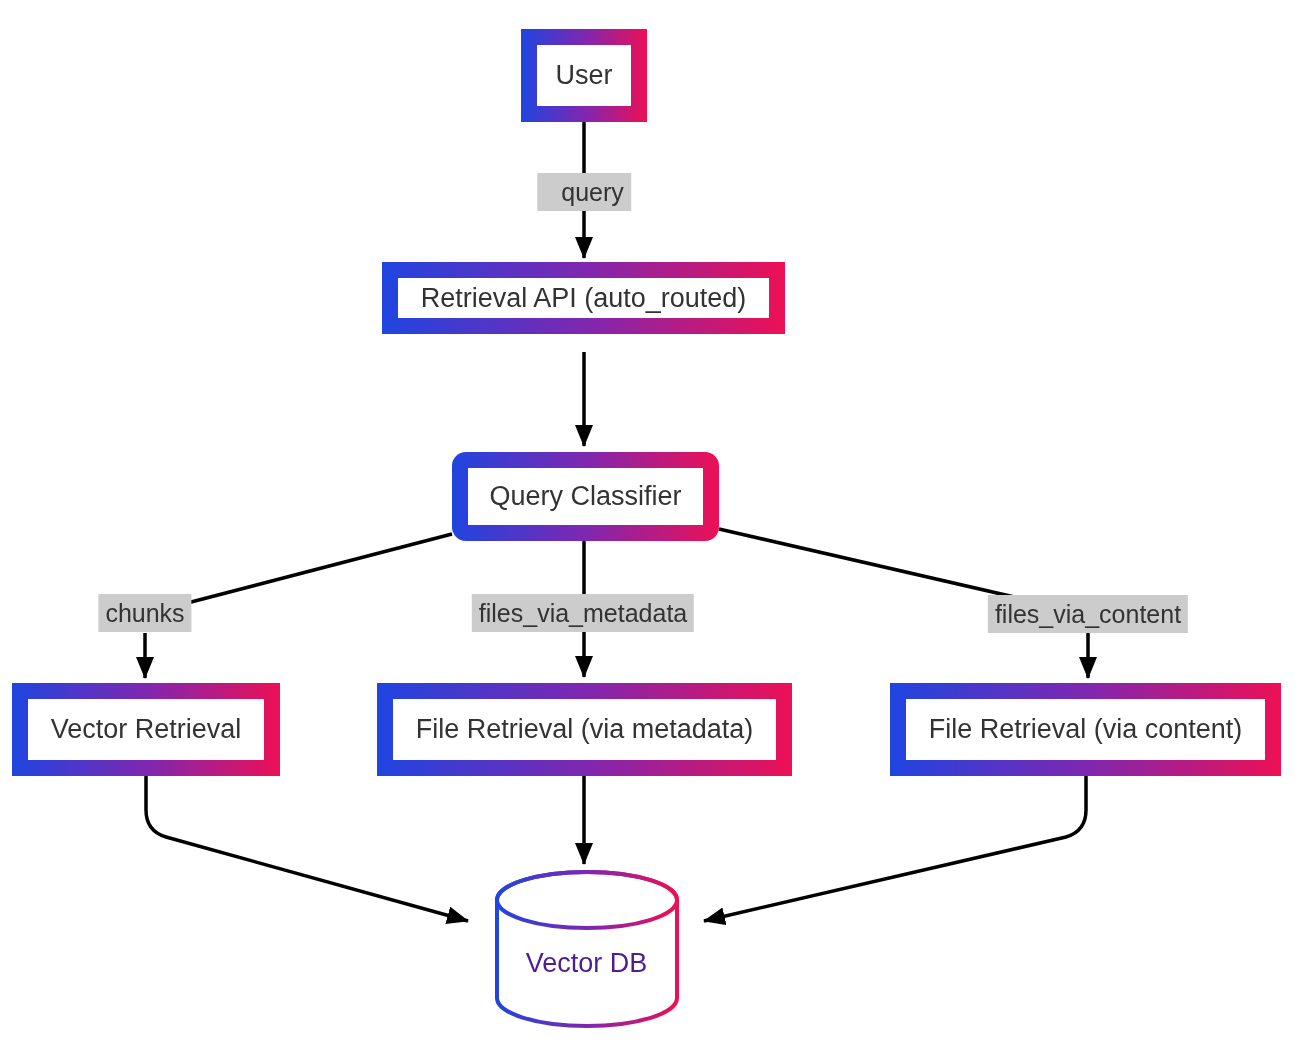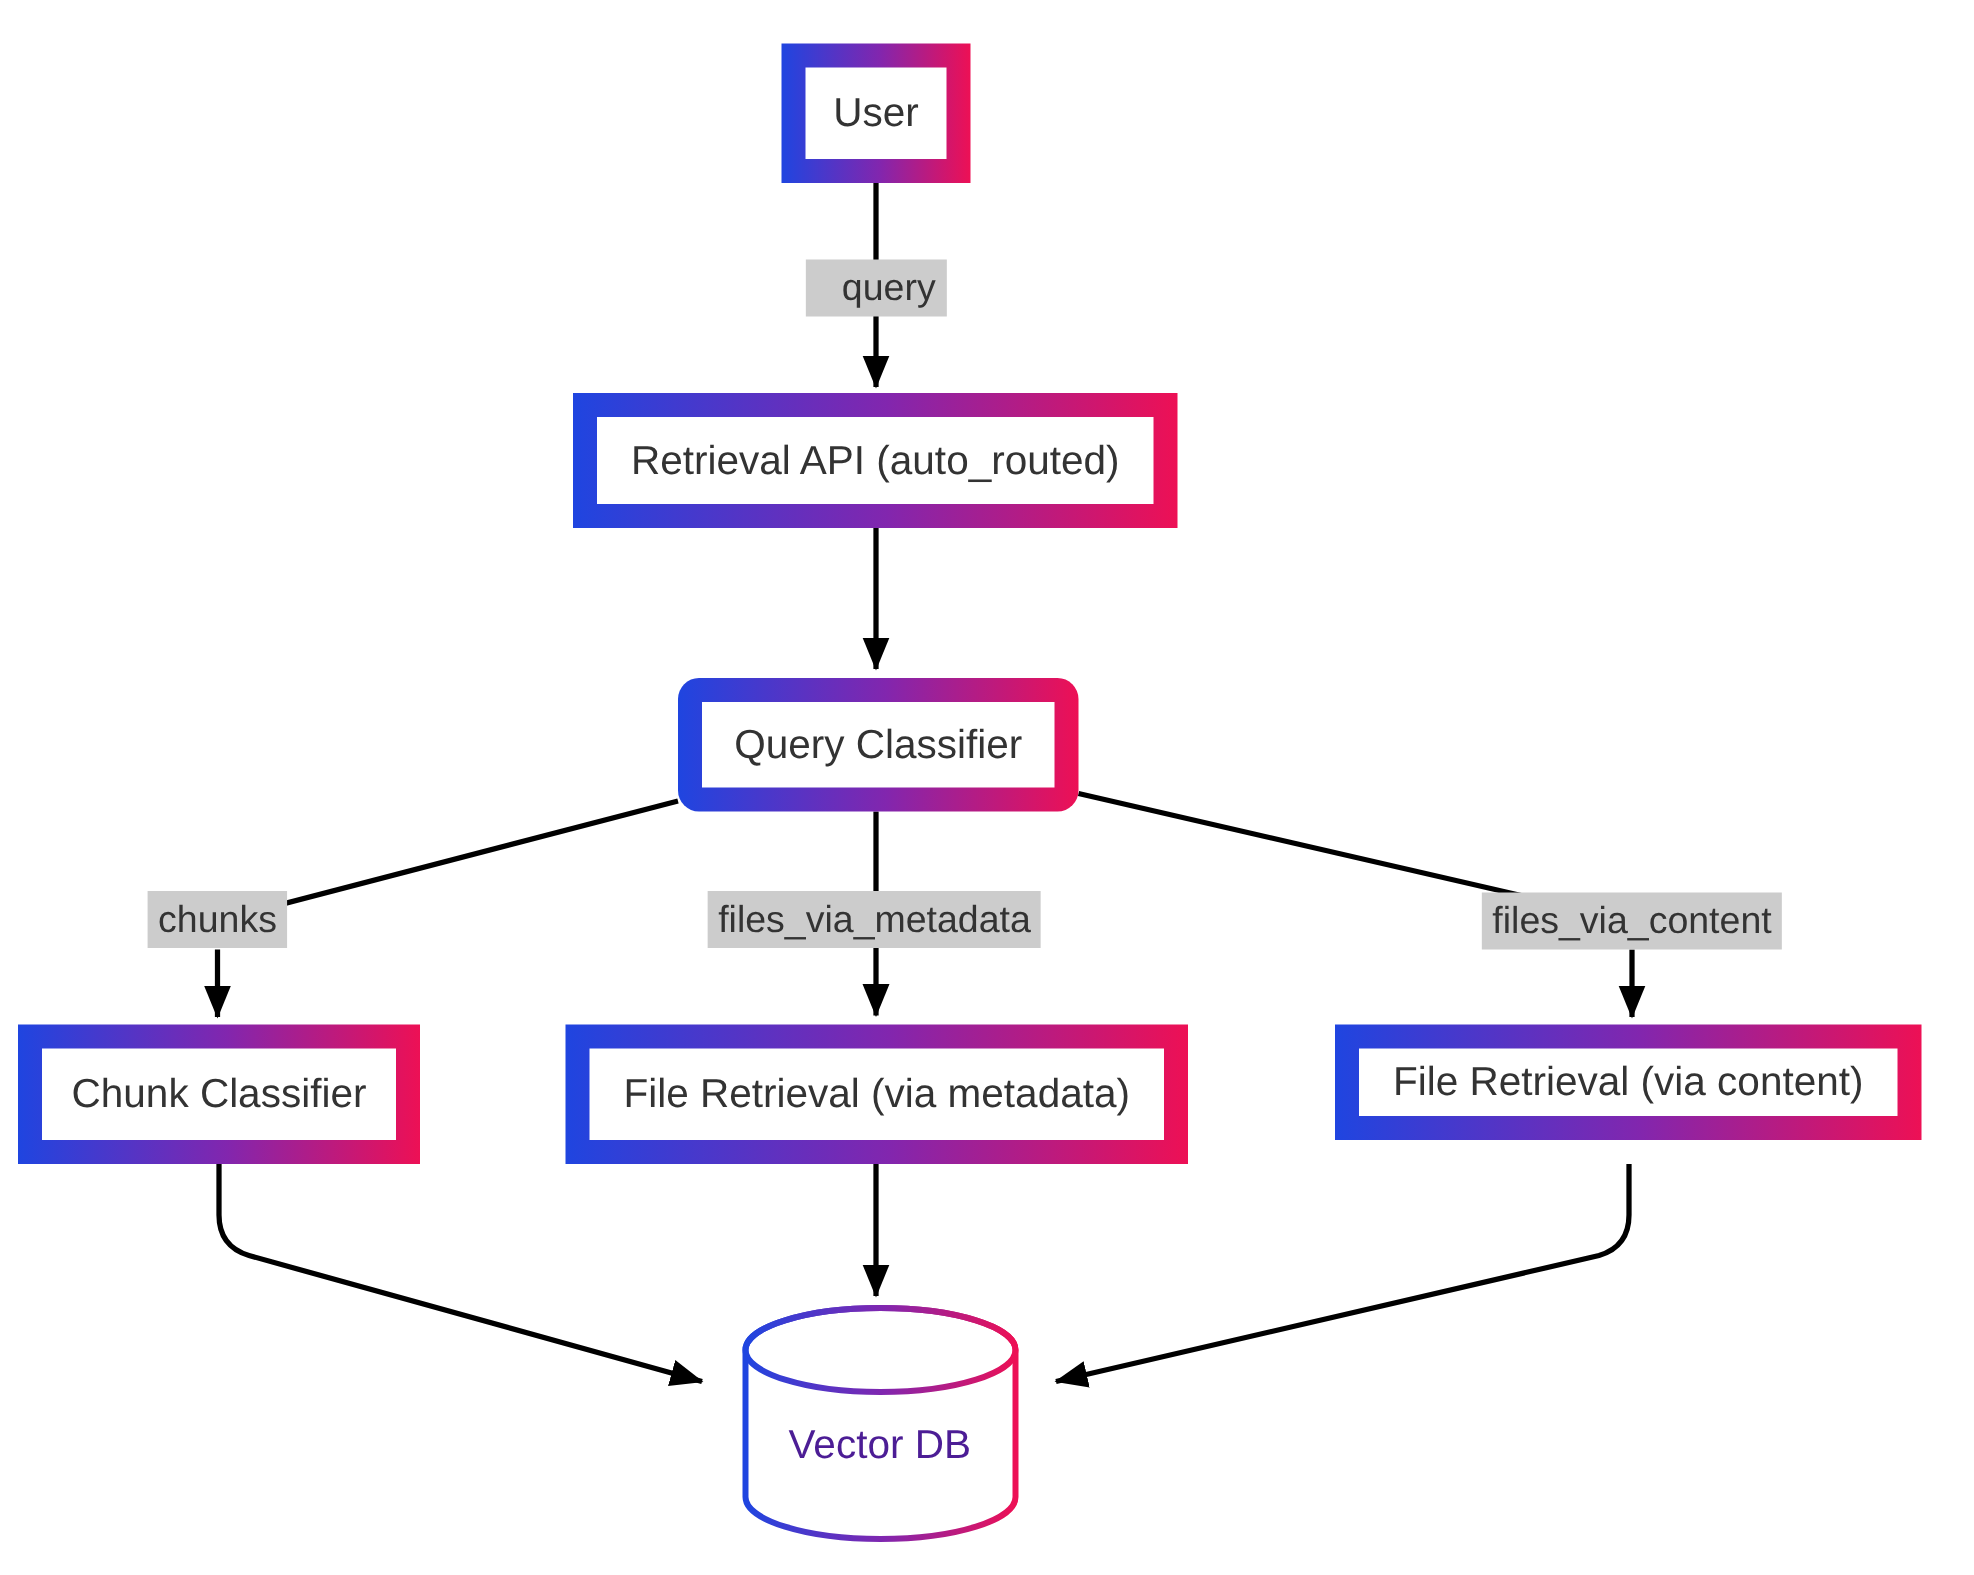--- a/index.html
+++ b/index.html
@@ -75,37 +75,37 @@
       <path d="M 146,776 L 146,810 Q 146,831 166,837 L 468,921" marker-end="url(#arrow)"></path>
       <path d="M 584,776 L 584,864" marker-end="url(#arrow)"></path>
       <path d="M 1086,776 L 1086,810 Q 1086,831 1066,837 L 704,921" marker-end="url(#arrow)"></path>
     </g>
   </svg>
 
   <div class="node" style="left:521px; top:29px; width:126px; height:93px;">
     <div class="node-inner">User</div>
   </div>
 
-  <div class="node" style="left:382px; top:262px; width:403px; height:90px;">
+  <div class="node" style="left:382px; top:262px; width:403px; height:72px;">
     <div class="node-inner">Retrieval API (auto_routed)</div>
   </div>
 
   <div class="node" style="left:452px; top:452px; width:267px; height:89px;border-radius:14px;">
     <div class="node-inner">Query Classifier</div>
   </div>
 
   <div class="node" style="left:12px; top:683px; width:268px; height:93px;">
-    <div class="node-inner">Chunk Classifier</div>
+    <div class="node-inner">Vector Retrieval</div>
   </div>
 
   <div class="node" style="left:377px; top:683px; width:415px; height:93px;">
     <div class="node-inner">File Retrieval (via metadata)</div>
   </div>
 
-  <div class="node" style="left:890px; top:683px; width:391px; height:77px;">
+  <div class="node" style="left:890px; top:683px; width:391px; height:93px;">
     <div class="node-inner">File Retrieval (via content)</div>
   </div>
 
   <svg style="position:absolute; left:493px; top:868px;" width="188" height="166" viewBox="0 0 188 166">
     <defs>
       <linearGradient id="cylGrad" x1="0" y1="0" x2="1" y2="0">
         <stop offset="0" stop-color="#1f45e0"></stop>
         <stop offset="0.52" stop-color="#8226ae"></stop>
         <stop offset="1" stop-color="#ed1055"></stop>
       </linearGradient>

